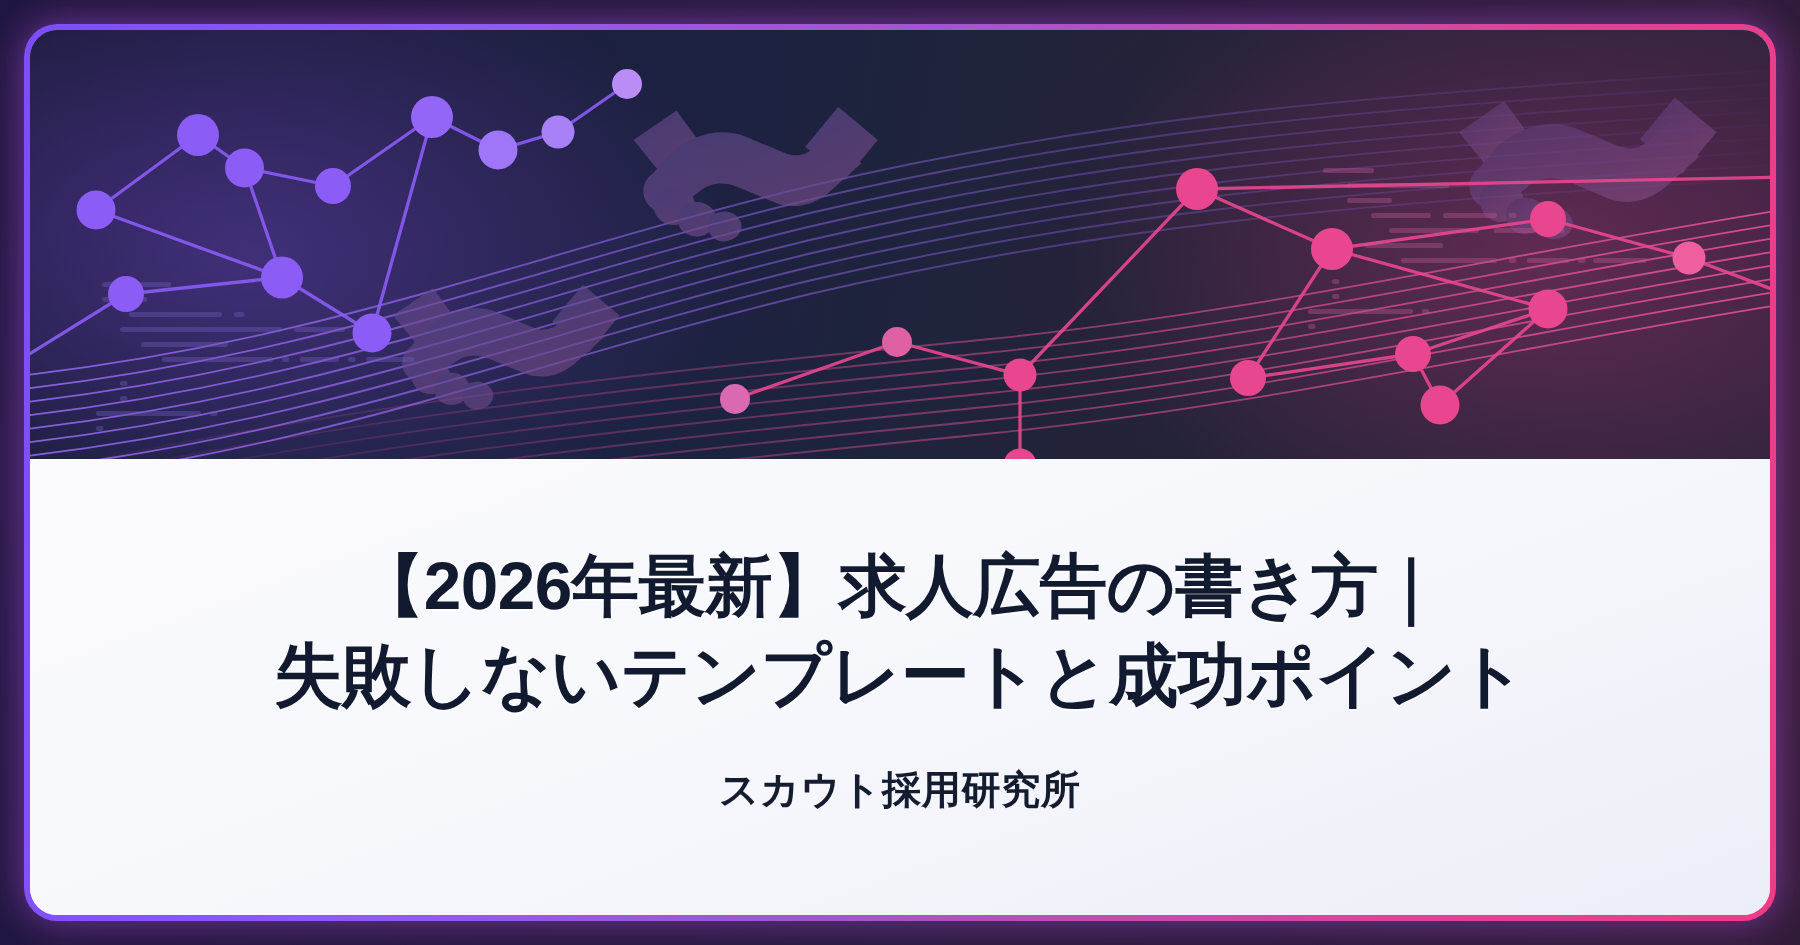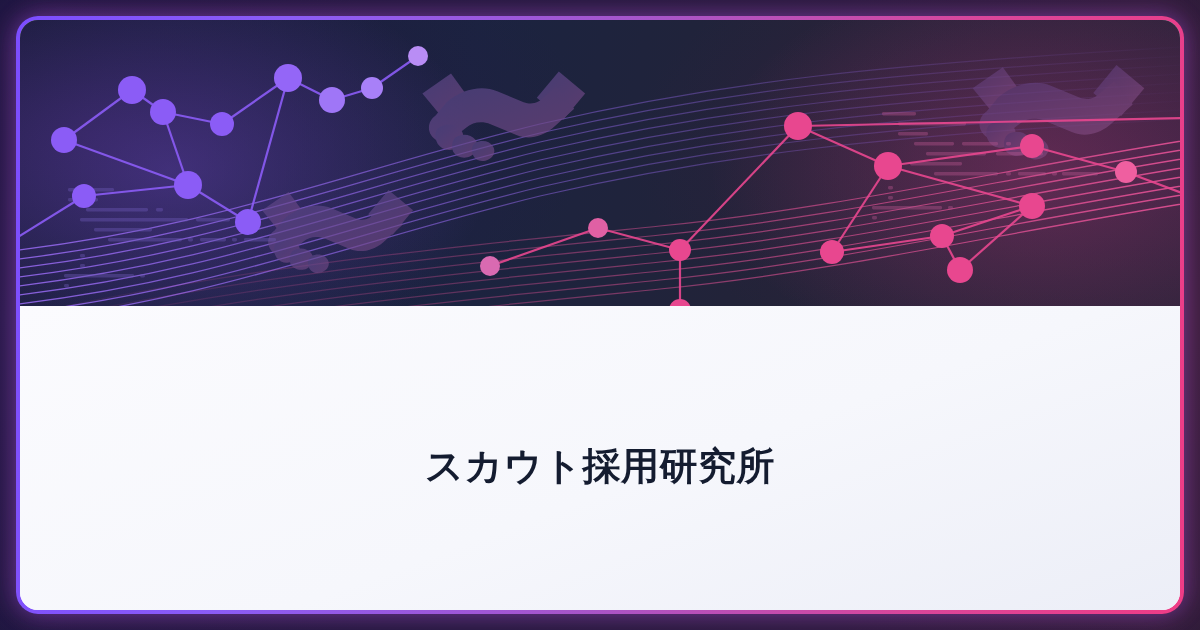--- a/index.html
+++ b/index.html
@@ -74,21 +74,21 @@
     white-space:nowrap;
     text-shadow:0 1px 0 rgba(255,255,255,.7);
   }
   .title .ln { display:block; }
   .title .ln2 { font-size:46px; }
 
   .subtitle {
     margin-top:30px;
     color:#141c30;
     font-weight:700;
-    font-size:38px;
+    font-size:26px;
     letter-spacing:0.5px;
     line-height:1.2;
   }
 
   .byline {
     margin-top:17px;
     color:#2b3346;
     font-weight:400;
     font-size:19px;
     letter-spacing:0.2px;
@@ -311,20 +311,24 @@
             <circle cx="660" cy="230" r="11"></circle>
             <circle cx="578" cy="208" r="10" fill="#e060a4"></circle>
             <circle cx="470" cy="246" r="10" fill="#d96ab1"></circle>
             <circle cx="660" cy="290" r="11"></circle>
           </g>
         </svg>
       </div>
 
       <div class="body">
 
+        <h1 class="title">
+          <span class="ln ln1">【2026年最新】求人広告の書き方｜</span>
+          <span class="ln ln2">失敗しないテンプレートと成功ポイント</span>
+        </h1>
 
         <div class="subtitle">スカウト採用研究所</div>
 
 
       </div>
 
     </div>
   </div>
 </div>
 

